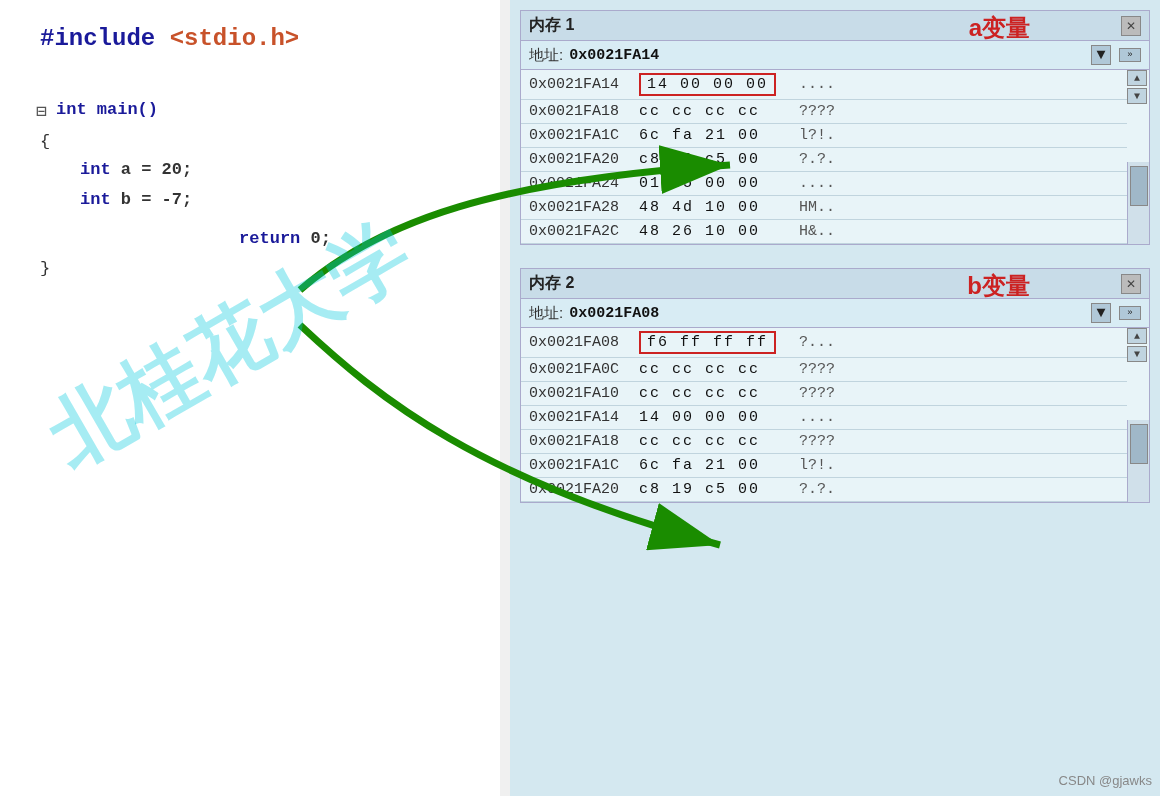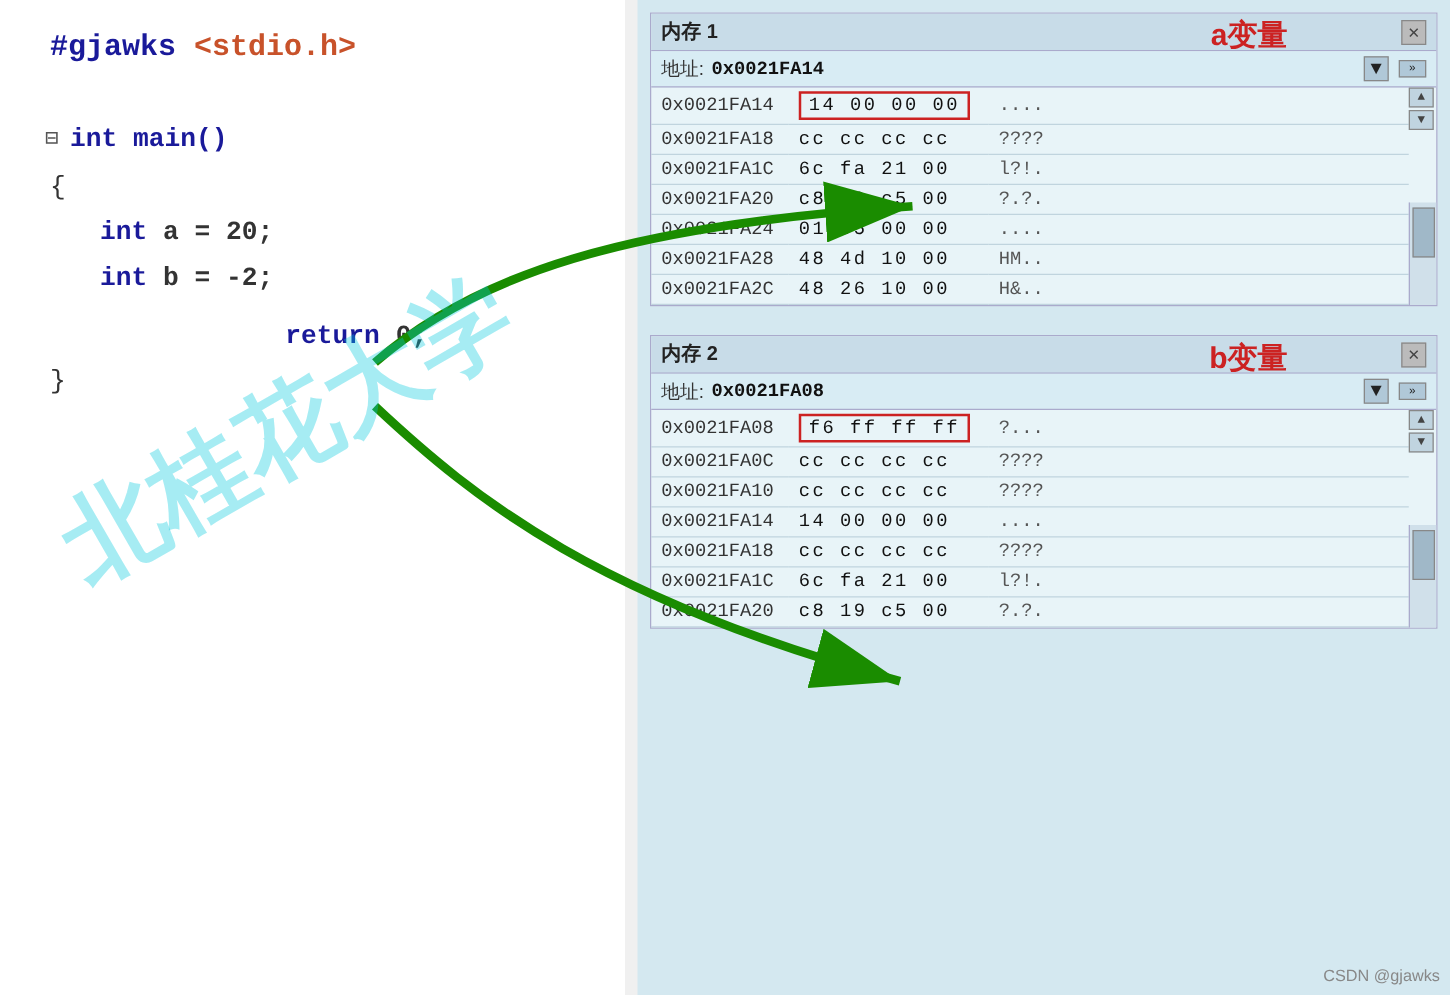--- a/index.html
+++ b/index.html
@@ -17,21 +17,21 @@
       position: absolute;
       left: 0;
       top: 0;
       width: 500px;
       height: 796px;
       background: #ffffff;
       padding: 20px 10px 20px 20px;
     }
 
     .code-line {
-      font-size: 21px;
+      font-size: 17px;
       line-height: 1.6;
       color: #1a1a9a;
       font-weight: bold;
     }
 
     .code-line.include {
       color: #1a1a9a;
       font-size: 24px;
       margin-bottom: 20px;
     }
@@ -266,40 +266,40 @@
       font-family: sans-serif;
       z-index: 3;
     }
   </style>
 </head>
 <body>
 
 <div class="code-panel">
   <div class="code-area">
     <div class="code-line include">
-      <span>#gjawks </span><span style="color:#c8522a;">&lt;</span><span style="color:#c8522a;">stdio.h</span><span style="color:#c8522a;">&gt;</span>
+      <span>#include </span><span style="color:#c8522a;">&lt;</span><span style="color:#c8522a;">stdio.h</span><span style="color:#c8522a;">&gt;</span>
     </div>
 
     <div style="height:18px;"></div>
 
     <div style="position:relative; padding-left:16px;">
       <span style="position:absolute; left:-4px; color:#555; font-size:18px; top:4px;">⊟</span>
       <div class="code-line main-def">
         <span style="color:#1a1a9a;">int </span><span style="color:#1a1a9a;">main()</span>
       </div>
     </div>
 
     <div class="code-line brace">{</div>
 
     <div class="code-indent">
       <div class="code-line" style="line-height:1.8;">
         <span style="color:#1a1a9a;">int </span><span style="color:#333;">a = 20;</span>
       </div>
       <div class="code-line" style="line-height:1.8;">
-        <span style="color:#1a1a9a;">int </span><span style="color:#333;">b = -2;</span>
+        <span style="color:#1a1a9a;">int </span><span style="color:#333;">b = -7;</span>
       </div>
       <div class="code-line" style="line-height:1.8; margin-top:8px;text-align:center;">
         <span style="color:#1a1a9a;">return </span><span style="color:#333;">0;</span>
       </div>
     </div>
 
     <div class="code-line brace">}</div>
   </div>
 </div>
 

